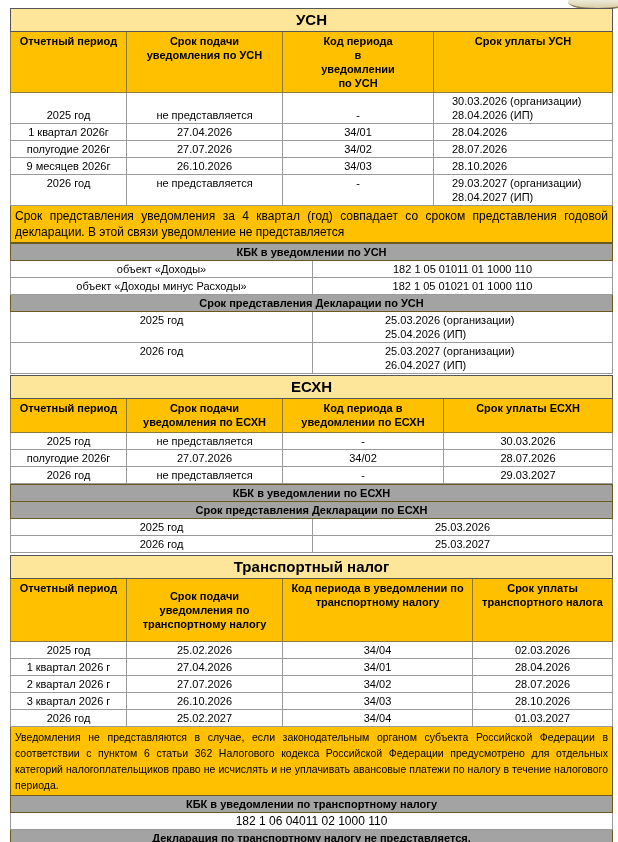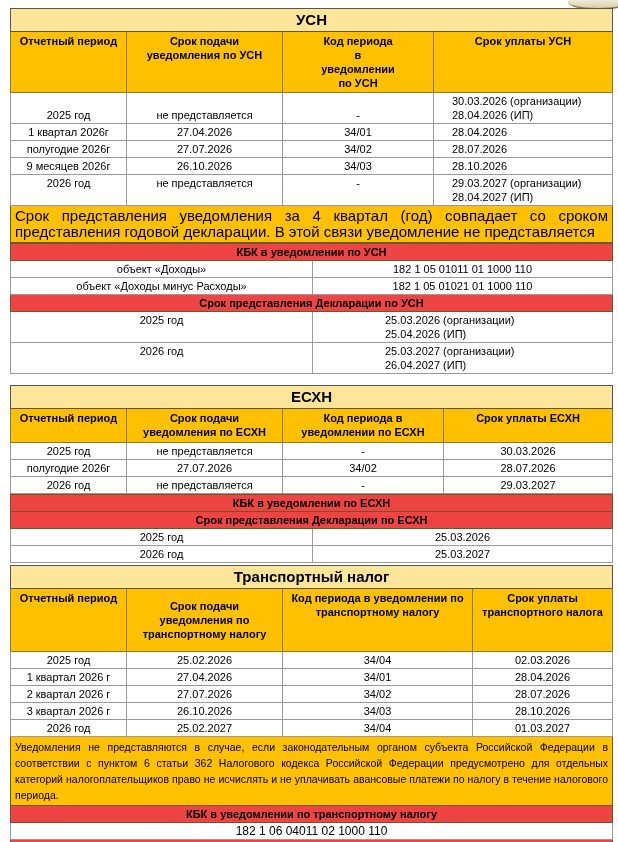--- a/index.html
+++ b/index.html
@@ -8,22 +8,22 @@
   .deco { position:absolute; right:-10px; top:-6px; width:60px; height:14px;
           border-radius:50%; background:linear-gradient(#ffffff,#d8cfa8); border-bottom:2px solid #8a7d52; }
   .wrap { position:absolute; left:10px; top:8px; width:602px; }
   table { border-collapse:collapse; width:602px; table-layout:fixed; }
   td { border:1px solid #9a9a9a; font-size:11px; line-height:14px; padding:1px 3px;
        text-align:center; vertical-align:bottom; }
   .sec { border:1.5px solid #1a1a1a; }
   .title td { background:#fde59a; font-weight:bold; font-size:15px; line-height:20px;
               padding:1px; border:1px solid #555; vertical-align:middle; }
   .hdr td { background:#ffc000; font-weight:bold; vertical-align:top; border-color:#8b7a3a; padding-top:2px; }
-  .band td { background:#ef4444; font-weight:bold; border-color:#6b5a20; vertical-align:middle; }
-  .note td { background:#ffc000; text-align:justify; font-size:15px; line-height:16px; border-color:#6b5a20; padding:2px 4px; vertical-align:top; }
+  .band td { background:#a3a3a3; font-weight:bold; border-color:#6b5a20; vertical-align:middle; }
+  .note td { background:#ffc000; text-align:justify; font-size:12px; line-height:16px; border-color:#6b5a20; padding:2px 4px; vertical-align:top; }
   .left { text-align:left; }
   .pl { padding-left:18px; }
 </style>
 </head>
 <body>
 
 <div class="deco"></div>
 
 <div class="wrap">
 
@@ -115,21 +115,21 @@
     <tr>
       <td style="vertical-align:top">2026 год</td>
       <td class="left" style="padding-left:72px">
             <div>25.03.2027 (организации)</div>
             <div>26.04.2027 (ИП)</div>
           </td>
     </tr>
   </tbody>
     </table>
 
-  <table class="sec" style="margin-top:11px">
+  <table class="sec" style="margin-top:1px">
     <colgroup>
         <col style="width:116px">
         <col style="width:156px">
         <col style="width:161px">
         <col style="width:169px">
       </colgroup>
     <tbody>
         <tr class="title">
           <td colspan="4">ЕСХН</td>
         </tr>

